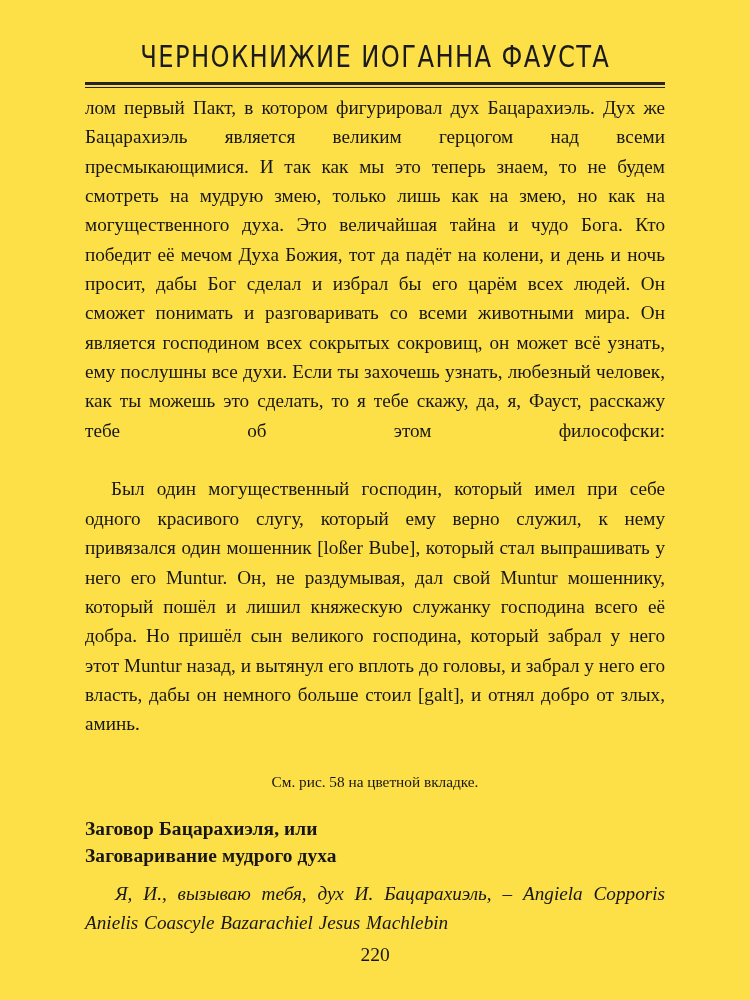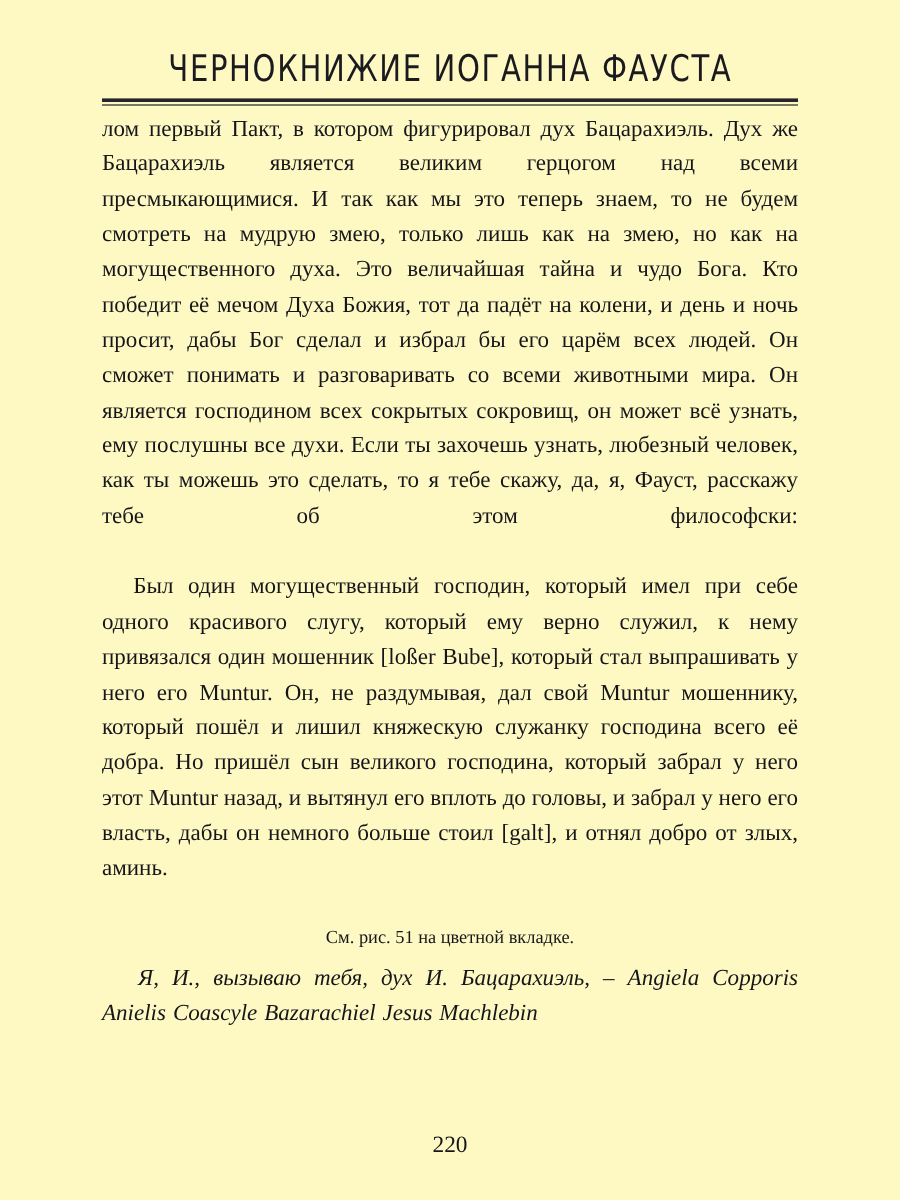--- a/index.html
+++ b/index.html
@@ -15,21 +15,21 @@
     color: #16161a;
     overflow: hidden;
     position: relative;
   }
 
   .page {
     position: absolute;
     left: 0; top: 0;
     width: 750px;
     height: 1000px;
-    background: #fef9c3;
+    background: #fde047;
   }
 
   
   .running-head {
     position: absolute;
     left: 85px;
     top: 46px;
     width: 580px;
     text-align: center;
   }
@@ -161,22 +161,26 @@
     <div class="rule-thin"></div>
   </div>
 
   <div class="column">
 
     <p class="body noindent">лом первый Пакт, в котором фигурировал дух Бацарахиэль. Дух же Бацарахиэль является великим герцогом над всеми пресмыкающимися. И так как мы это теперь знаем, то не будем смотреть на мудрую змею, только лишь как на змею, но как на могущественного духа. Это величайшая тайна и чудо Бога. Кто победит её мечом Духа Божия, тот да падёт на колени, и день и ночь просит, дабы Бог сделал и избрал бы его царём всех людей. Он сможет понимать и разговаривать со всеми животными мира. Он является господином всех сокрытых сокровищ, он может всё узнать, ему послушны все духи. Если ты захочешь узнать, любезный человек, как ты можешь это сделать, то я тебе скажу, да, я, Фауст, расскажу тебе об этом философски:</p>
 
     <p class="body indent">Был один могущественный господин, который имел при себе одного красивого слугу, который ему верно служил, к нему привязался один мошенник [loßer Bube], который стал выпрашивать у него его Muntur. Он, не раздумывая, дал свой Muntur мошеннику, который пошёл и лишил княжескую служанку господина всего её добра. Но пришёл сын великого господина, который забрал у него этот Muntur назад, и вытянул его вплоть до головы, и забрал у него его власть, дабы он немного больше стоил [galt], и отнял добро от злых, аминь.</p>
 
 
-    <p class="caption">См. рис. 51 на цветной вкладке.</p>
+    <p class="caption">См. рис. 58 на цветной вкладке.</p>
 
+    <div class="heading-block">
+      <div class="heading">Заговор Бацарахиэля, или</div>
+      <div class="heading">Заговаривание мудрого духа</div>
+    </div>
 
     <p class="italic lastline">Я, И., вызываю тебя, дух И. Бацарахиэль, – Angiela Copporis Anielis Coascyle Bazarachiel Jesus Machlebin</p>
 
   </div>
 
   <div class="folio">220</div>
 
 </div>
 
 </body></html>

